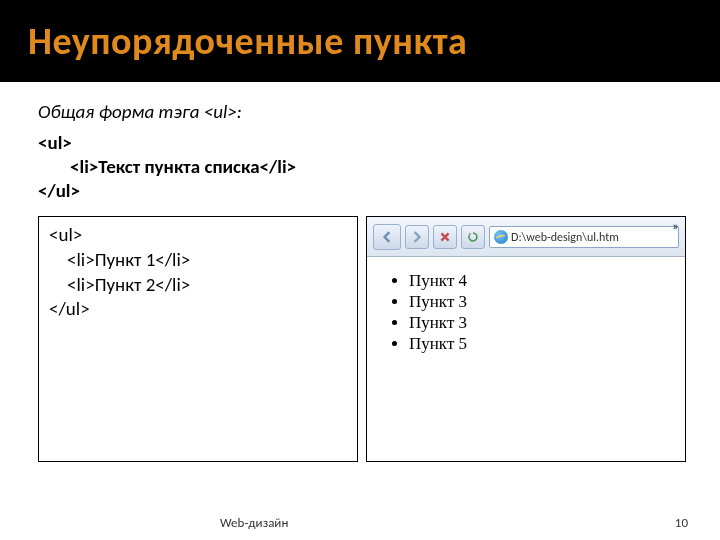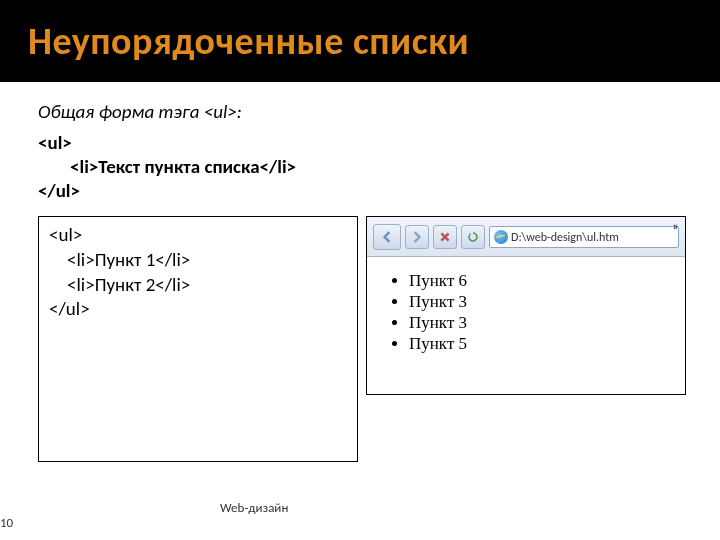--- a/index.html
+++ b/index.html
@@ -49,21 +49,21 @@
     height: 246px;
     padding: 6px 10px;
     font-size: 19px;
     line-height: 1.3;
   }
   .code-box .line { display: block; }
   .code-box .ind { padding-left: 18px; }
   .browser-box {
     border: 1.5px solid #000;
     width: 320px;
-    height: 179px;
+    height: 246px;
     background: #fff;
     display: flex;
     flex-direction: column;
     overflow: hidden;
   }
   .browser-toolbar {
     height: 40px;
     background: linear-gradient(#f2f5fb, #dde5f0);
     border-bottom: 1px solid #a5b4c6;
     display: flex;
@@ -136,29 +136,28 @@
   }
   .footer {
     position: absolute;
     bottom: 10px;
     left: 0; right: 0;
     display: flex;
     justify-content: space-between;
     padding: 0 32px 0 0;
     font-size: 13px;
     color: #333;
-    flex-direction: column;
   }
   .footer .wd { margin-left: 220px; }
 </style>
 </head>
 <body>
 
 <div class="title-bar">
-  <h1>Неупорядоченные списки</h1>
+  <h1>Неупорядоченные пункта</h1>
 </div>
 
 <div class="content">
   <div class="intro-line">Общая форма тэга &lt;ul&gt;:</div>
 
   <div class="code-general">
     <span>&lt;ul&gt;</span><br>
     <span class="code-indent">&lt;li&gt;Текст пункта списка&lt;/li&gt;</span>
     <span>&lt;/ul&gt;</span>
   </div>
@@ -196,21 +195,21 @@
             </svg>
         </div>
         <div class="addr">
           <span class="ie-icon"></span>
           <span>D:\web-design\ul.htm</span>
         </div>
         <span class="chevrons">»</span>
       </div>
       <div class="browser-body">
         <ul>
-          <li>Пункт 6</li>
+          <li>Пункт 4</li>
           <li>Пункт 3</li>
           <li>Пункт 3</li>
           <li>Пункт 5</li>
         </ul>
       </div>
     </div>
 
   </div>
 </div>
 

